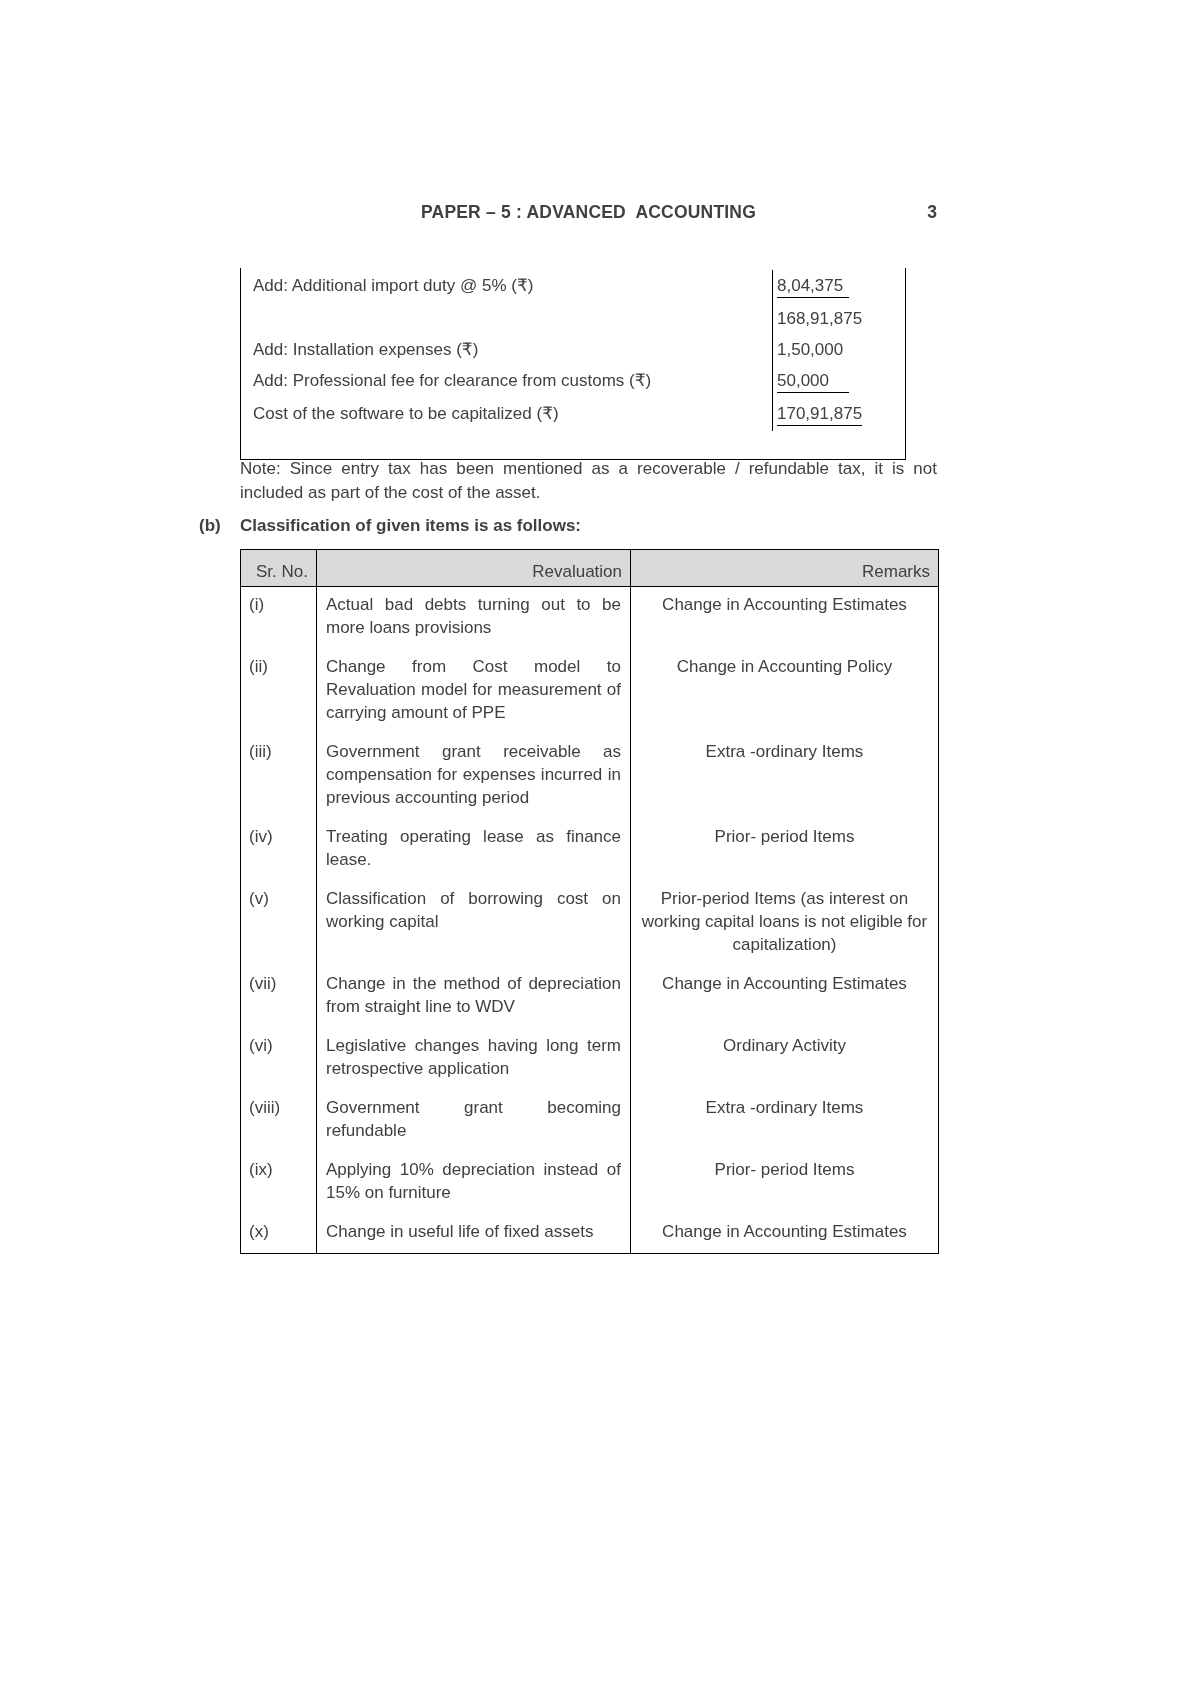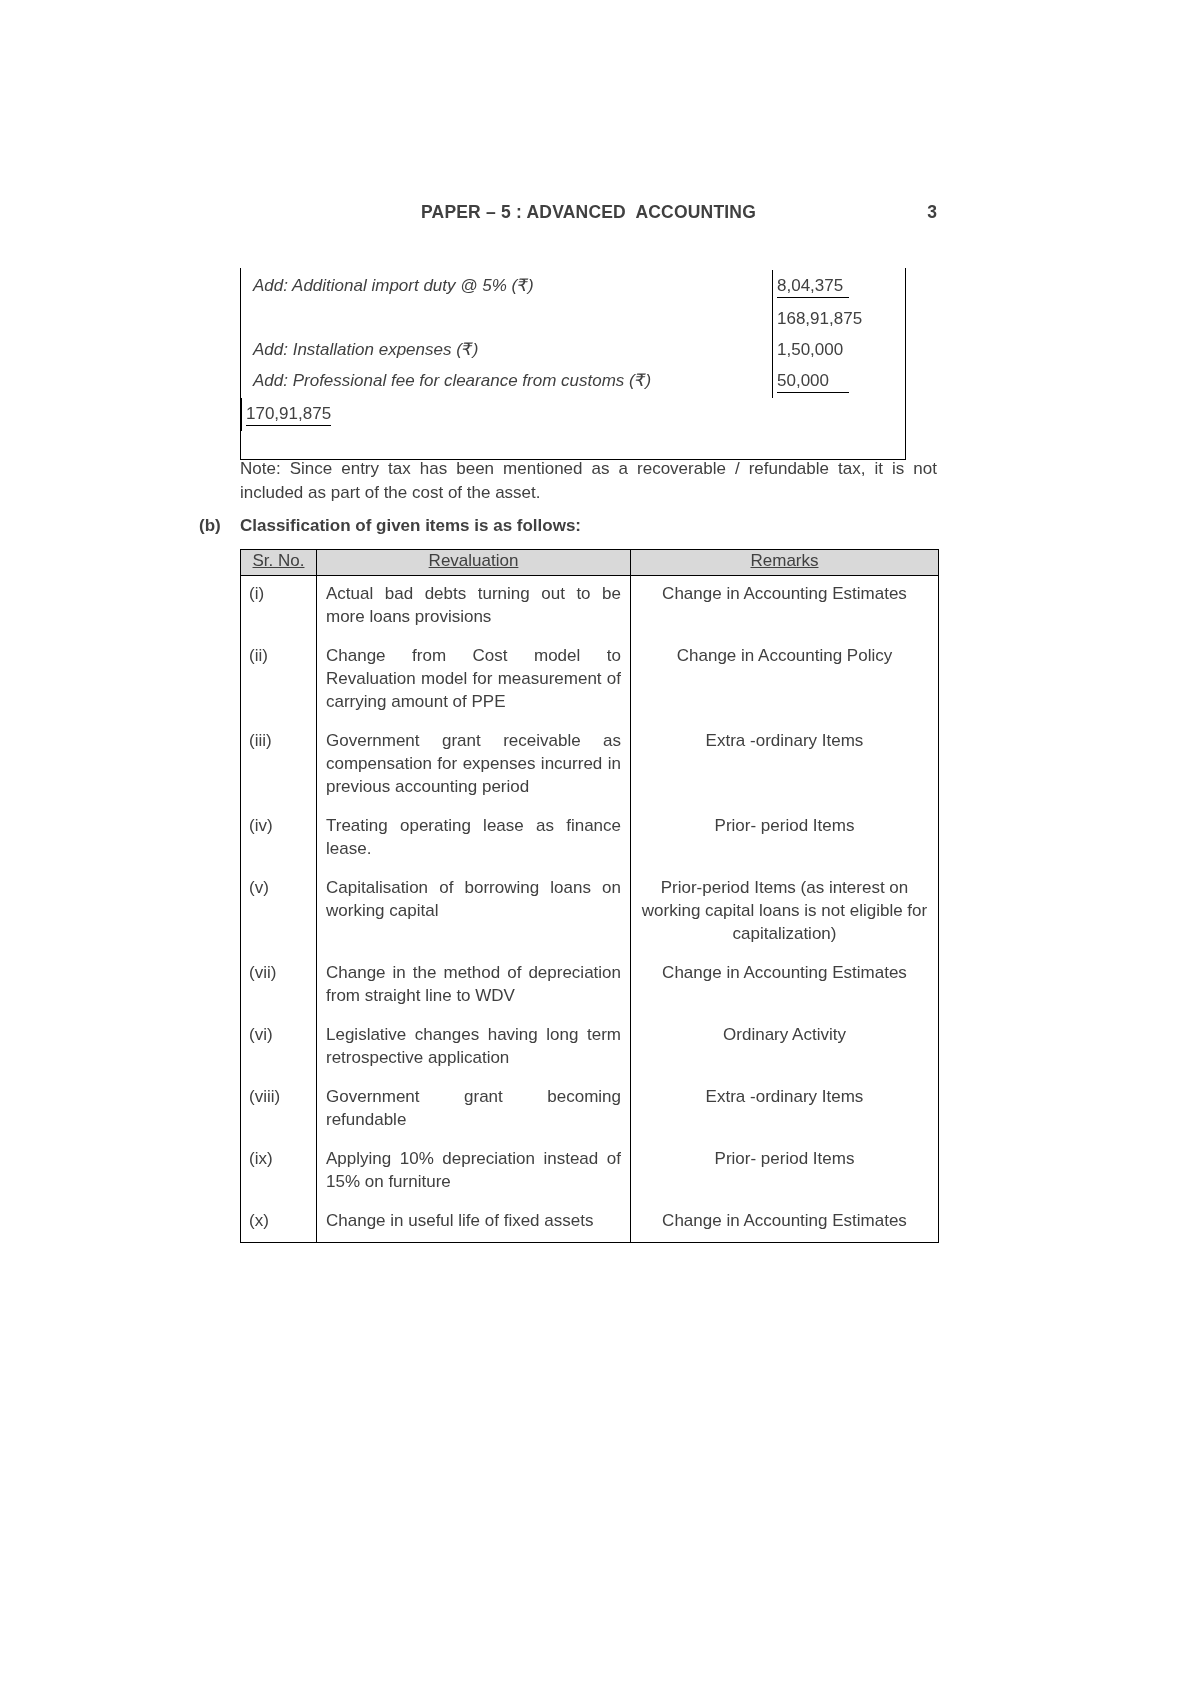--- a/index.html
+++ b/index.html
@@ -34,21 +34,21 @@
     top: 268px;
     left: 240px;
     width: 666px;
     border-left: 1.5px solid #000;
     border-right: 1.5px solid #000;
     border-bottom: 1.5px solid #000;
     padding-top: 2px;
     padding-bottom: 28px;
   }
   .cost-row { display: flex; }
-  .cost-label { flex: 1; padding: 5px 8px 5px 12px; line-height: 21px; font-style: italic; }
+  .cost-label { flex: 1; padding: 5px 8px 5px 12px; line-height: 21px; }
   .cost-amount {
     width: 133px;
     border-left: 1.5px solid #000;
     padding: 5px 10px 5px 4px;
     line-height: 21px;
   }
   .u { border-bottom: 1.6px solid #000; padding-bottom: 1px; display: inline-block; min-width: 72px; }
 
   
   .note {
@@ -79,24 +79,23 @@
   table.cls {
     border-collapse: collapse;
     table-layout: fixed;
     width: 698px;
     border: 1.5px solid #000;
   }
   table.cls th {
     background: #d9d9d9;
     border: 1.5px solid #000;
     font-weight: normal;
-    text-align: center;
-    padding: 0 8px 4px 8px;
+    text-align: right;
+    padding: 11px 8px 4px 8px;
     line-height: 21px;
-    text-decoration: underline;
   }
   table.cls td {
     border-left: 1.5px solid #000;
     border-right: 1.5px solid #000;
     vertical-align: top;
     padding: 6px 9px 10px 9px;
     line-height: 23px;
   }
   table.cls td.c-sr { padding-left: 8px; }
   table.cls td.c-part { text-align: justify; }
@@ -123,20 +122,21 @@
     </div>
     <div class="cost-row">
       <div class="cost-label">Add: Installation expenses (₹)</div>
       <div class="cost-amount"><span>1,50,000</span></div>
     </div>
     <div class="cost-row">
       <div class="cost-label">Add: Professional fee for clearance from customs (₹)</div>
       <div class="cost-amount"><span class="u">50,000</span></div>
     </div>
     <div class="cost-row">
+      <div class="cost-label">Cost of the software to be capitalized (₹)</div>
       <div class="cost-amount"><span class="u">170,91,875</span></div>
     </div>
   </div>
 
   <p class="note">Note:  Since entry tax has been mentioned as a recoverable / refundable tax, it is not included as part of the cost of the asset.</p>
 
   <span class="section-b-label">(b)</span>
   <span class="section-b-heading">Classification of given items is as follows:</span>
 
   <div class="cls-wrap">
@@ -169,21 +169,21 @@
           <td class="c-part">Government grant receivable as compensation for expenses incurred in previous accounting period</td>
           <td class="c-rem">Extra -ordinary Items</td>
         </tr>
         <tr>
           <td class="c-sr">(iv)</td>
           <td class="c-part">Treating operating lease as finance lease.</td>
           <td class="c-rem">Prior- period Items</td>
         </tr>
         <tr>
           <td class="c-sr">(v)</td>
-          <td class="c-part">Capitalisation of borrowing loans on working capital</td>
+          <td class="c-part">Classification of borrowing cost on working capital</td>
           <td class="c-rem">Prior-period Items (as interest on working capital loans is not eligible for capitalization)</td>
         </tr>
         <tr>
           <td class="c-sr">(vii)</td>
           <td class="c-part">Change in the method of depreciation from straight line to WDV</td>
           <td class="c-rem">Change in Accounting Estimates</td>
         </tr>
         <tr>
           <td class="c-sr">(vi)</td>
           <td class="c-part">Legislative changes having long term retrospective application</td>

